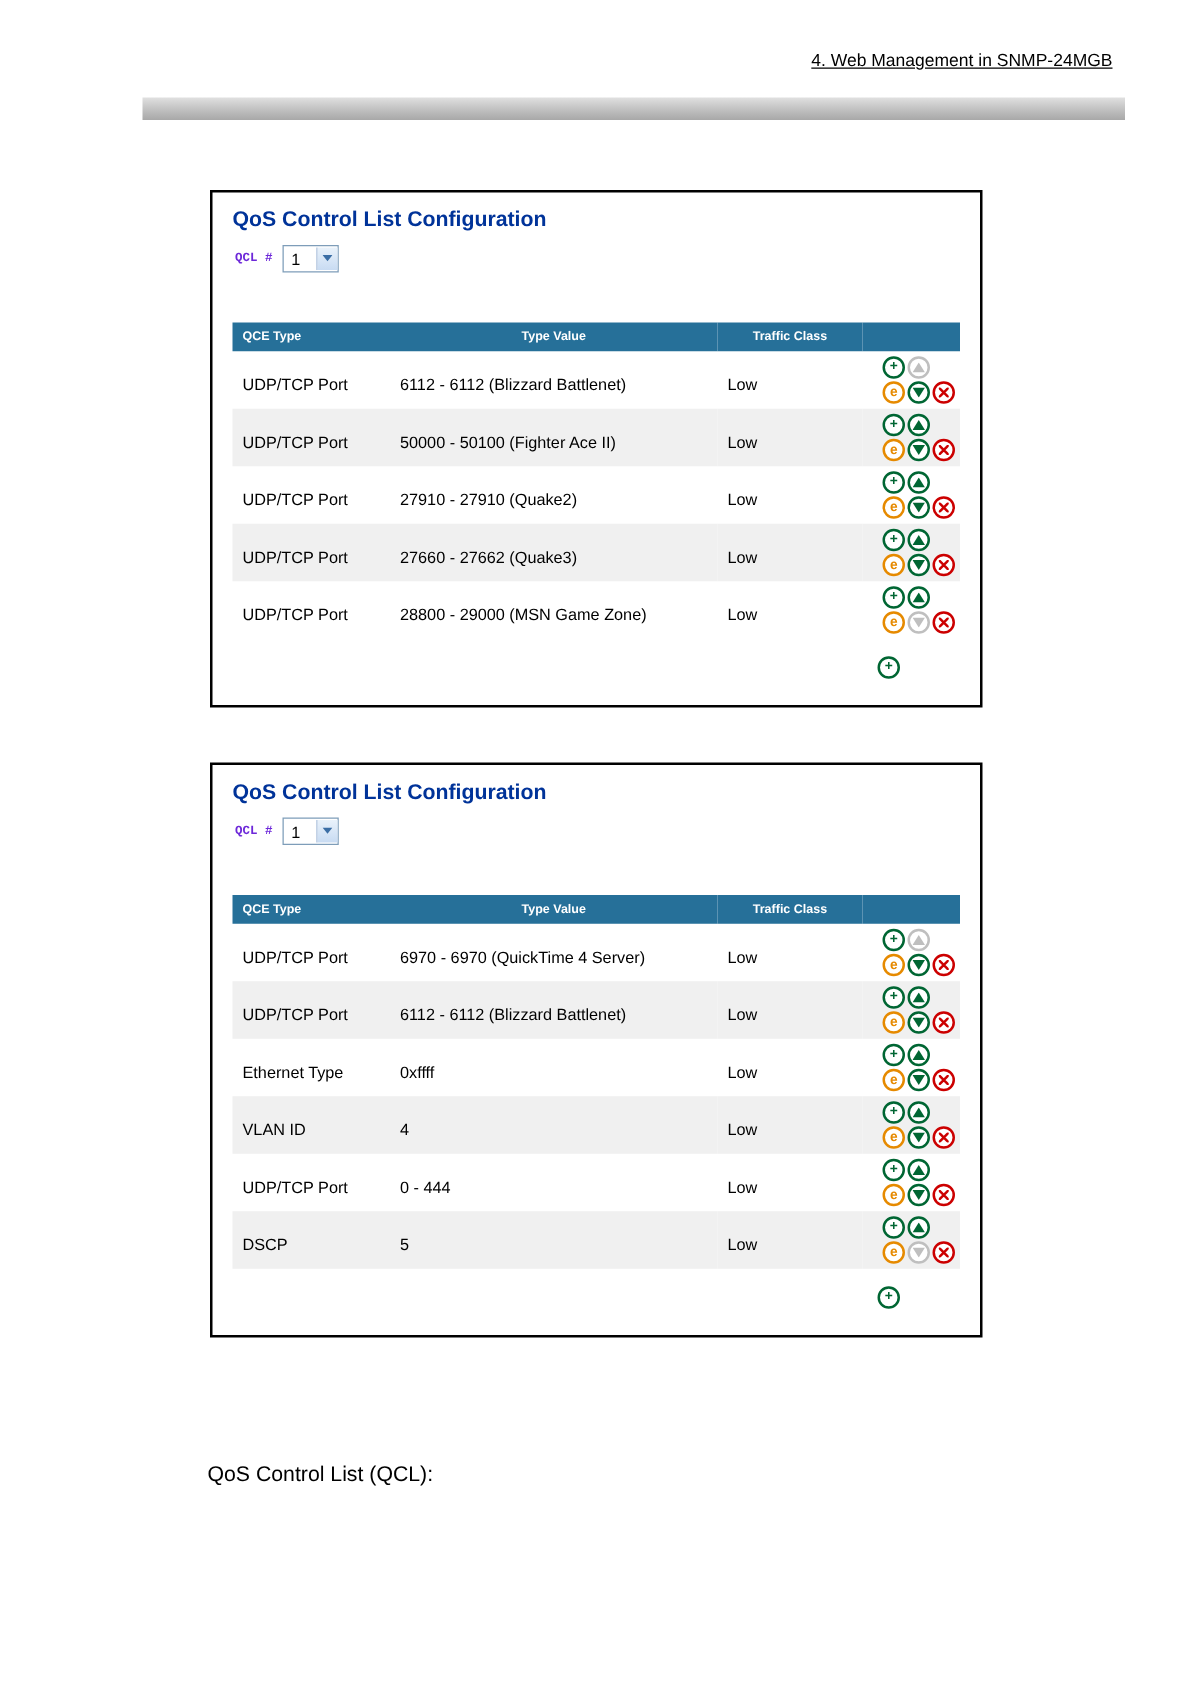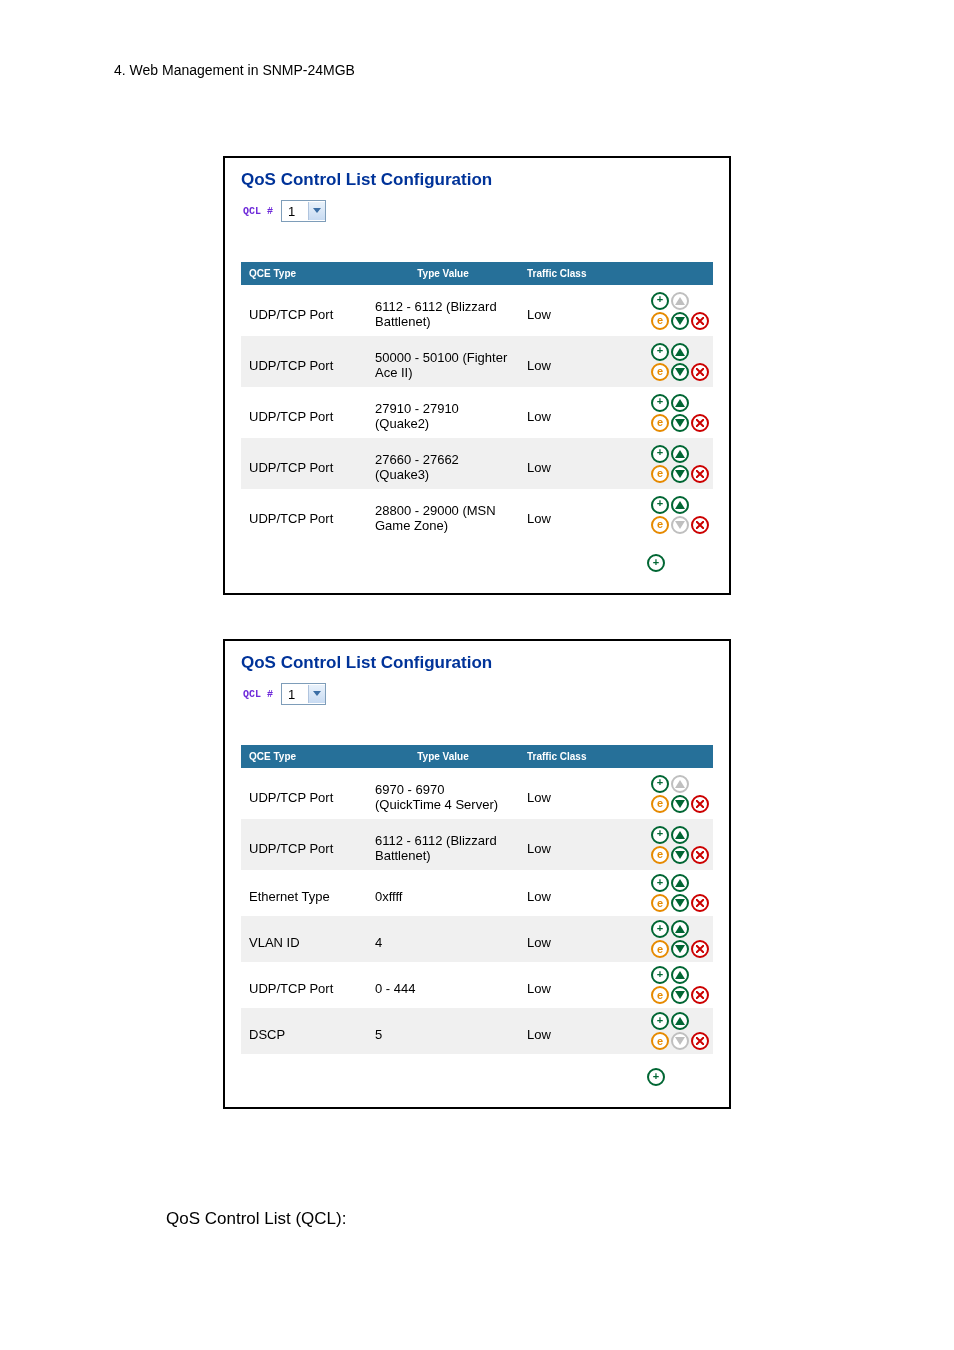--- a/index.html
+++ b/index.html
@@ -22,38 +22,39 @@
     display: flex;
     align-items: flex-start;
     justify-content: space-between;
   }
   .logo {
     width: 200px;
   }
   .header-right {
     flex: 1;
     display: flex;
-    flex-direction: row;
+    flex-direction: column;
     align-items: stretch;
     margin-left: 60px;
-    margin-top: 28px;
+    margin-top: 6px;
+    text-decoration: underline;
   }
   .header-text {
     text-align: right;
     font-size: 14px;
     color: #000;
     padding-right: 10px;
     margin-bottom: 22px;
   }
   .header-gradient {
     height: 18px;
     background: linear-gradient(to bottom, #e0e0e0 0%, #bdbdbd 60%, #a8a8a8 100%);
   }
   .panel {
-    width: 508px;
+    width: 618px;
     margin: 0 auto;
     border: 2px solid #000;
     box-sizing: border-box;
     padding: 12px 16px 14px 16px;
     background:#fff;
   }
   .panel1 { margin-top: 56px; }
   .panel2 { margin-top: 44px; }
   .panel-title {
     color: #003399;
@@ -101,21 +102,21 @@
   }
   table.tbl thead th {
     background: #267099;
     color: #fff;
     padding: 6px 8px;
     font-weight: bold;
     font-size: 10px;
   }
   table.tbl thead th.c1 { width: 110px; text-align: left; }
   table.tbl thead th.c2 { text-align: center; }
-  table.tbl thead th.c3 { width: 100px; text-align: left; }
+  table.tbl thead th.c3 { width: 100px; text-align: center; }
   table.tbl thead th.c4 { width: 62px; }
   table.tbl tbody tr.even td { background: #f0f0f0; }
   table.tbl tbody td {
     padding: 14px 8px 7px 8px;
     vertical-align: middle;
   }
   table.tbl tbody td.c1 { white-space: nowrap; }
   table.tbl tbody td.c4 { text-align: right; padding: 4px 4px 4px 4px; }
 
   .action-grid {

